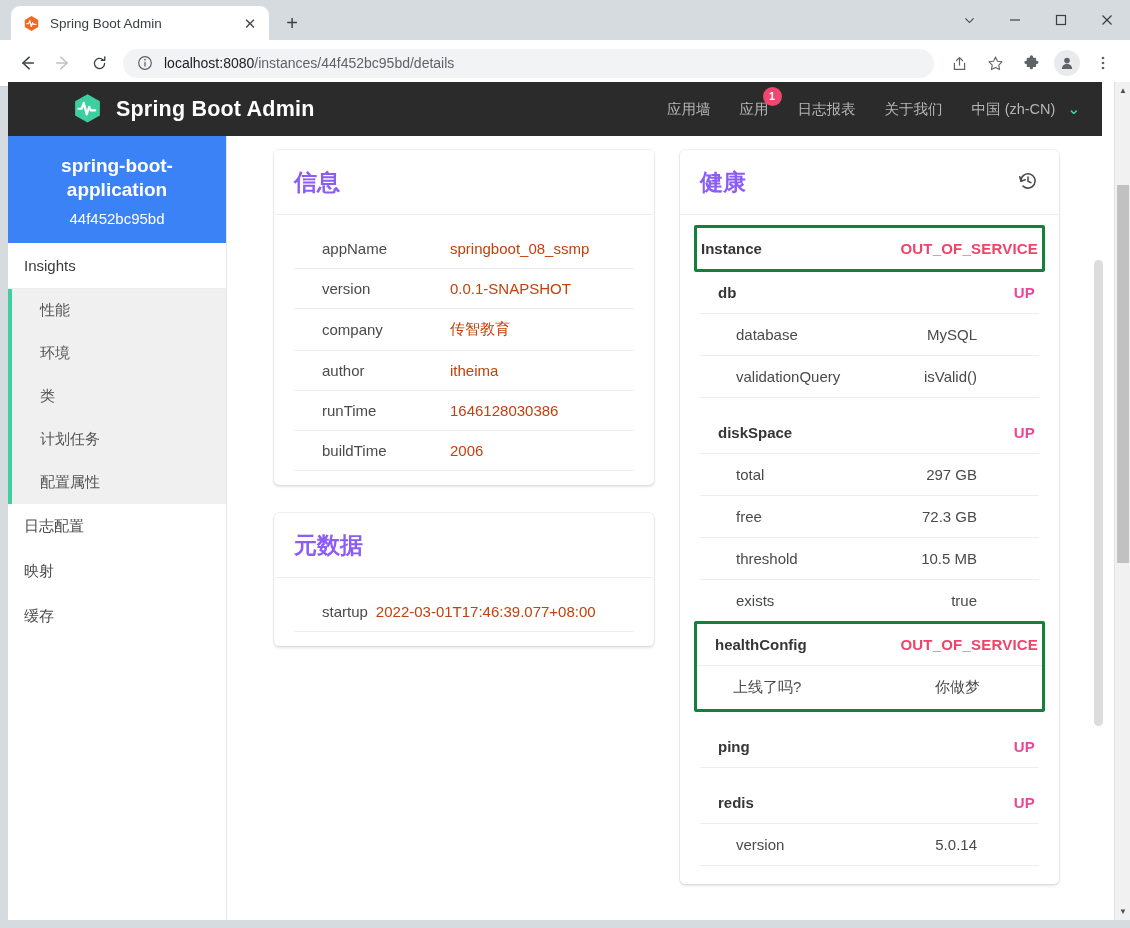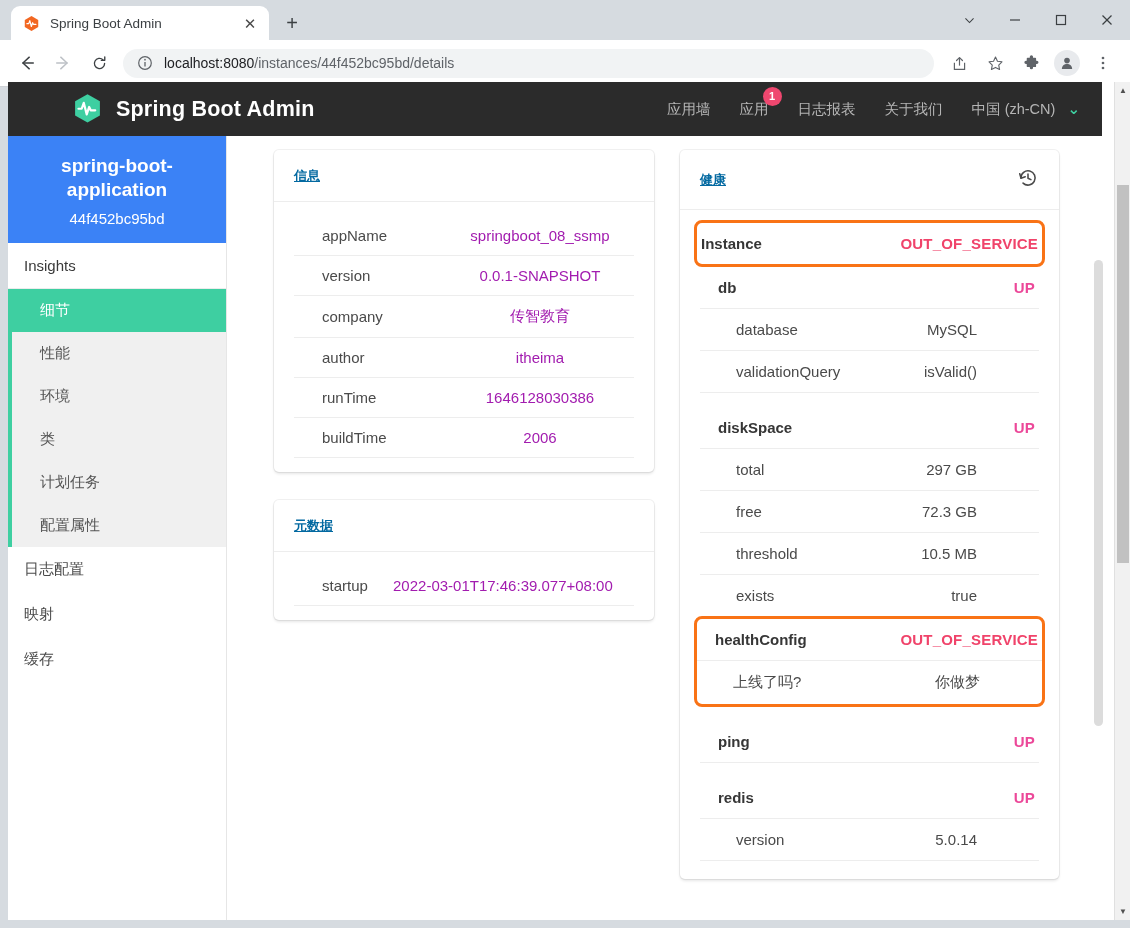--- a/index.html
+++ b/index.html
@@ -143,47 +143,47 @@
   .col-right { width: 379px; flex: 0 0 379px; }
 
   .card {
     background: #fff; border-radius: 5px;
     box-shadow: 0 2px 3px rgba(10,10,10,.10), 0 0 0 1px rgba(10,10,10,.06);
   }
   .card-head {
     padding: 17px 20px 16px; border-bottom: 1px solid #ededed;
     display: flex; align-items: center; justify-content: space-between;
   }
-  .card-title { font-size: 13px; font-weight: 700; color: #0369a1; text-decoration: underline; }
+  .card-title { font-size: 23px; font-weight: 700; color: #8b5cf6; }
   .card-body { padding: 14px 20px 14px; }
 
   table.kv { width: 100%; border-collapse: collapse; }
   table.kv td {
     padding: 11px 4px; font-size: 15px; color: #4a4a4a;
     border-bottom: 1px solid #ededed; vertical-align: middle;
   }
   table.kv td.k { width: 152px; padding-left: 28px; }
-  table.kv td.v { color: #a21caf; text-align: center; }
+  table.kv td.v { color: #c2410c; }
 
   
   .health-body { padding: 10px 20px 18px; }
   .hrow {
     display: flex; align-items: center; justify-content: space-between;
     padding: 12px 4px; border-bottom: 1px solid #ededed; font-size: 15px;
   }
   .hrow.group { font-weight: 700; color: #363636; }
   .hrow.group.lvl1 { padding-left: 18px; }
   .hrow.detail { color: #4a4a4a; padding-left: 36px; gap: 34px; }
   .hrow.detail .hv { padding-right: 58px; }
   .st-up { color: #ec4899; font-weight: 700; letter-spacing: .2px; }
   .st-out { color: #f0436a; font-weight: 700; letter-spacing: .2px; }
   .spacer { height: 14px; }
 
   .annot {
-    border: 3px solid #f97316; border-radius: 8px; margin: 0 -6px;
+    border: 3px solid #15803d; border-radius: 2px; margin: 0 -6px;
   }
   .annot .hrow { border-bottom: none; }
   .annot.multi .hrow.group { border-bottom: 1px solid #ededed; }
 
   .hist-icon { color: #4a4a4a; }
 
   
   .page-scroll {
     position: absolute; right: 0; top: 82px; width: 16px; height: 838px;
     background: #f1f1f1; border-left: 1px solid #e0e0e0;
@@ -347,21 +347,20 @@
 
       <div class="body">
 
         <div class="sidebar">
           <div class="side-head">
             <div class="side-app">spring-boot-application</div>
             <div class="side-id">44f452bc95bd</div>
           </div>
           <div class="side-section">Insights</div>
           <div class="side-group">
-            <div class="side-item active">细节</div>
             <div class="side-item">性能</div>
             <div class="side-item">环境</div>
             <div class="side-item">类</div>
             <div class="side-item">计划任务</div>
             <div class="side-item">配置属性</div>
           </div>
           <div class="side-plain">日志配置</div>
           <div class="side-plain">映射</div>
           <div class="side-plain">缓存</div>
         </div>

